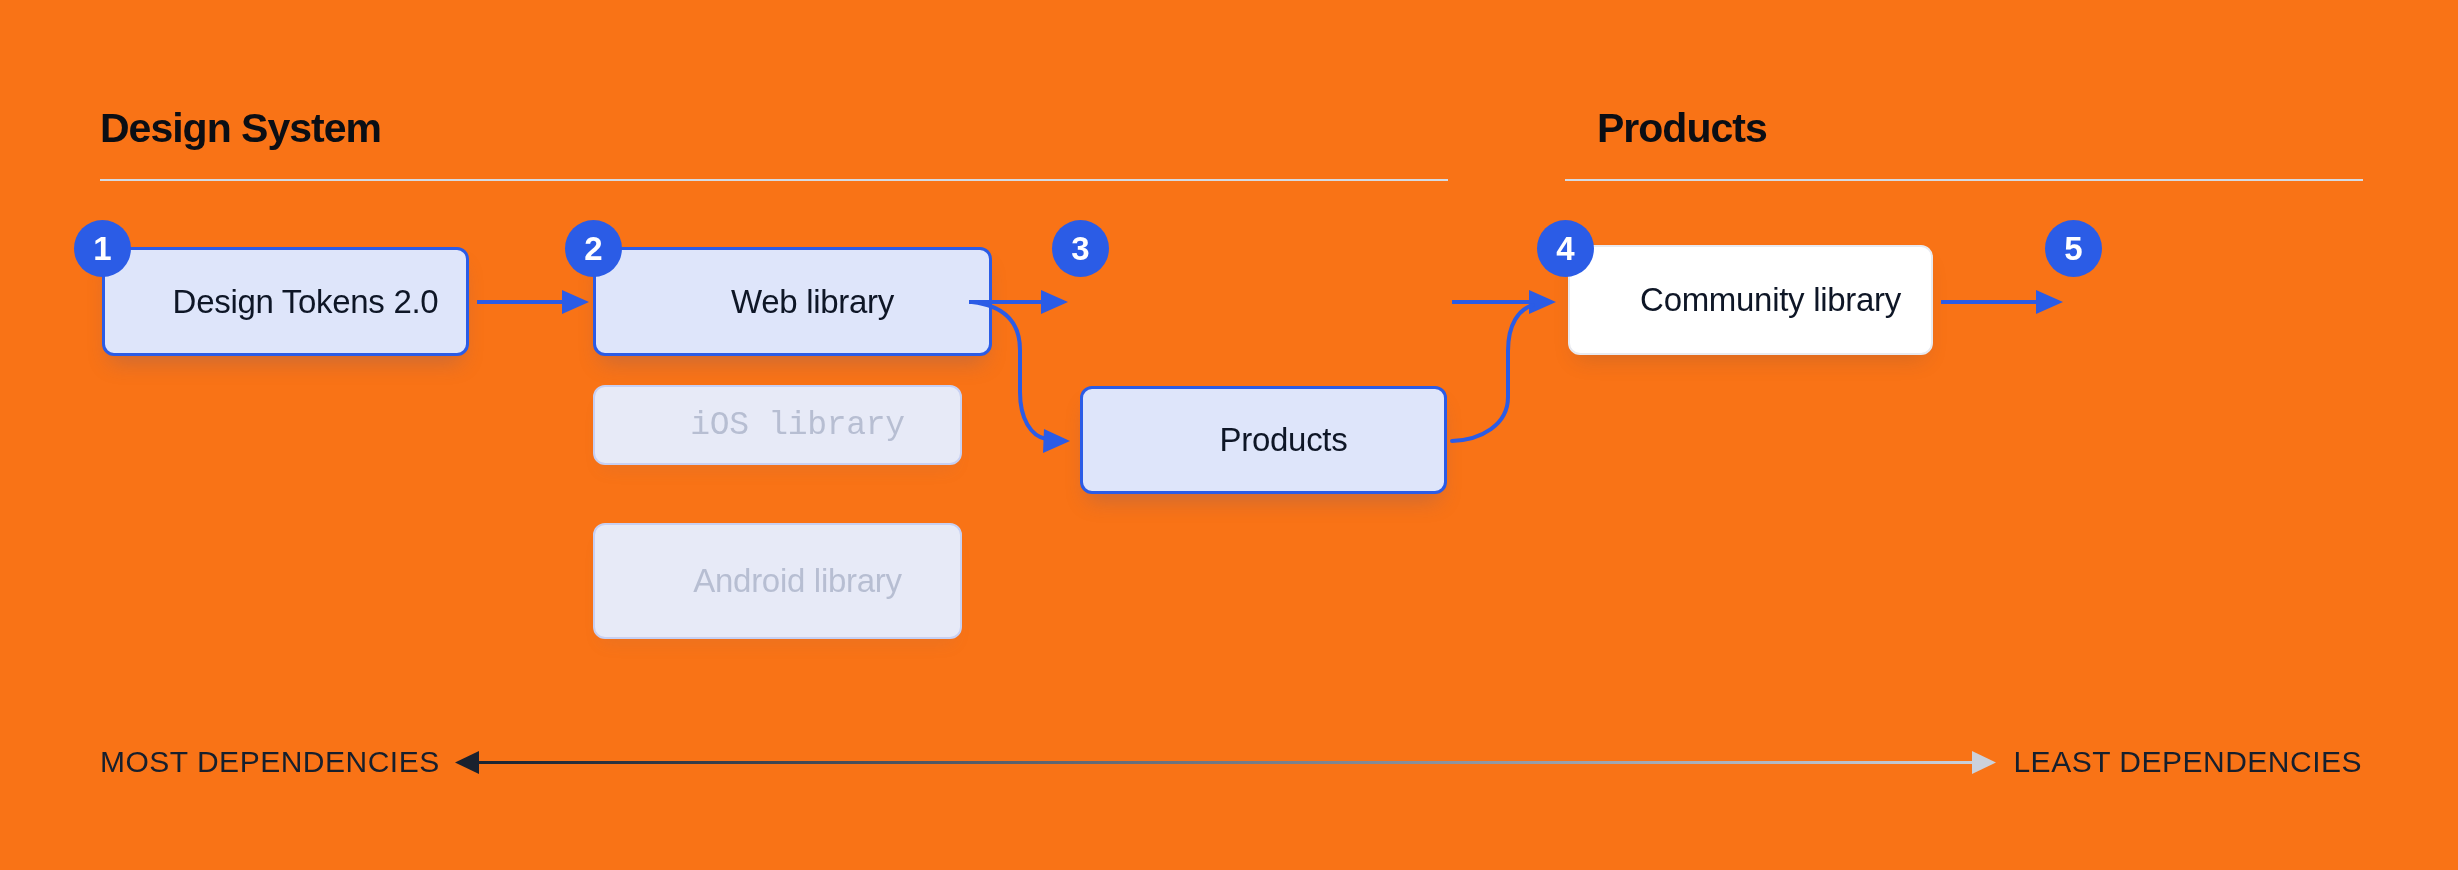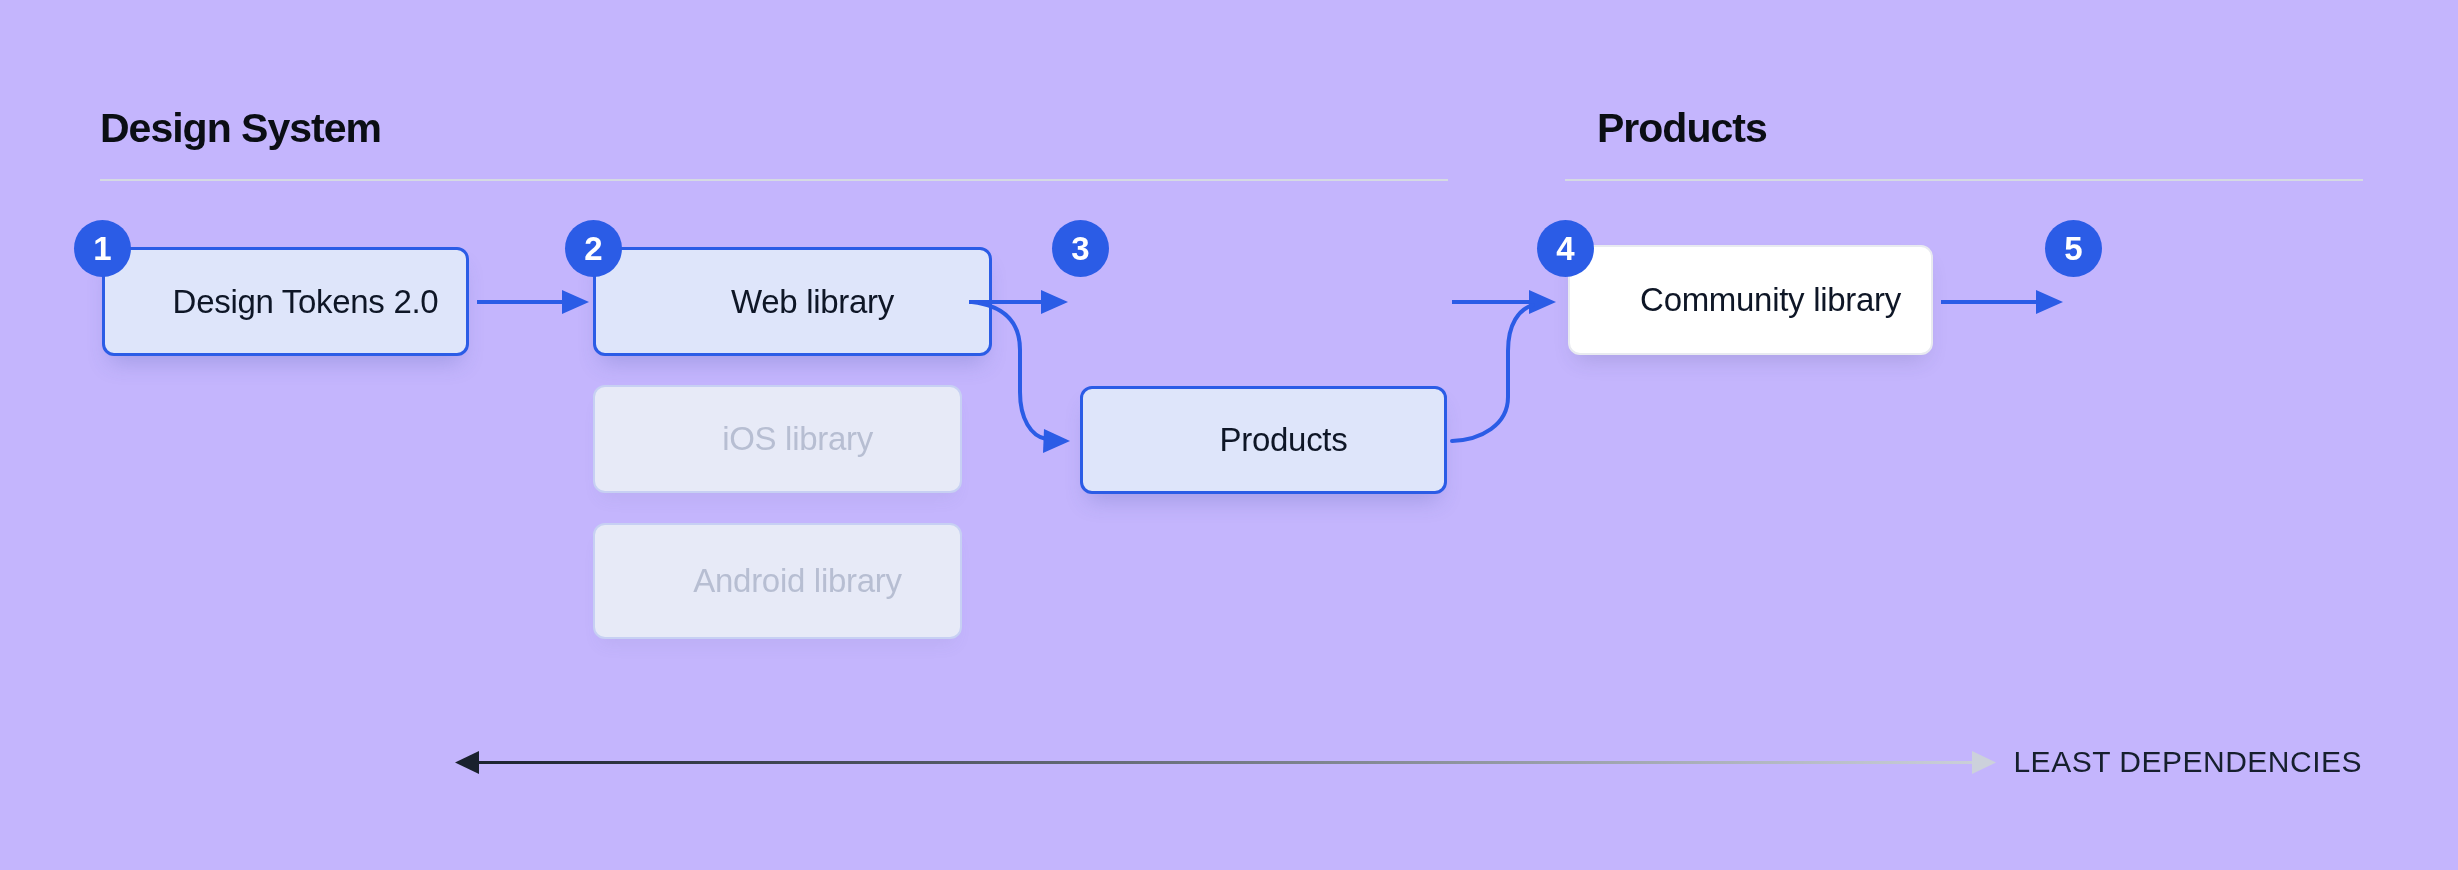--- a/index.html
+++ b/index.html
@@ -2,21 +2,21 @@
 <html><head>
 <meta charset="utf-8">
 <style>
   html, body { margin: 0; padding: 0; }
   body {
     width: 2458px; height: 870px;
     background: #eef1f6;
     font-family: "Liberation Sans", sans-serif;
     overflow: hidden;
   }
-  #canvas { position: relative; width: 2458px; height: 870px; background: #c4b5fd; }
+  #canvas { position: relative; width: 2458px; height: 870px; background: #f97316; }
 
   
   .section-title {
     position: absolute;
     font-size: 41px; font-weight: 700; color: #0b0e14;
     letter-spacing: -1px; line-height: 52px; white-space: nowrap;
   }
   #title-design-system { left: 100px; top: 102px; }
   #title-products      { left: 1565px; top: 102px; margin-left: 32px; }
   .section-underline { position: absolute; height: 2px; background: #d5dae2; top: 179px; }
@@ -48,21 +48,21 @@
   .node.faded .node-label { color: #b7bed2; }
   .node.product {
     background: #ffffff;
     border: 2px solid #e8eaf0;
     box-shadow: 0 12px 22px -8px rgba(50, 60, 100, 0.18);
   }
   .node.product .node-label { color: #0e1626; }
 
   #n-design-tokens { left: 102px;  top: 247px; width: 367px; height: 109px; }
   #n-web-library   { left: 593px;  top: 247px; width: 399px; height: 109px; text-align: center; }
-  #n-ios-library   { left: 593px;  top: 385px; width: 369px; height: 108px; }
+  #n-ios-library   { left: 593px;  top: 385px; width: 369px; height: 80px; font-family: Liberation Mono, monospace; }
   #n-android-library{ left: 593px; top: 523px; width: 369px; height: 116px; }
   #n-data-viz      { left: 1080px; top: 247px; width: 365px; height: 109px; }
   #n-templates     { left: 1080px; top: 386px; width: 367px; height: 108px; }
   #n-community     { left: 1568px; top: 245px; width: 365px; height: 110px; }
   #n-journey       { left: 2073px; top: 245px; width: 280px; height: 110px; }
 
   
   .badge {
     position: absolute; width: 57px; height: 57px; border-radius: 50%;
     background: #2b5ce6; color: #ffffff;
@@ -160,15 +160,16 @@
       <polygon points="2063,302 2036,290 2036,314" fill="#2b5ce6"></polygon>
     </g>
 
     <g>
       <path d="M472,762.5 H1980" fill="none" stroke="url(#axisGrad)" stroke-width="3"></path>
       <polygon points="455,762.5 479,751 479,774" fill="#1a212e"></polygon>
       <polygon points="1996,762.5 1972,751 1972,774" fill="#ccd1db"></polygon>
     </g>
   </svg>
 
+  <div class="axis-label" id="axis-label-most">MOST DEPENDENCIES</div>
   <div class="axis-label" id="axis-label-least">LEAST DEPENDENCIES</div>
 
 </div>
 
 </body></html>

